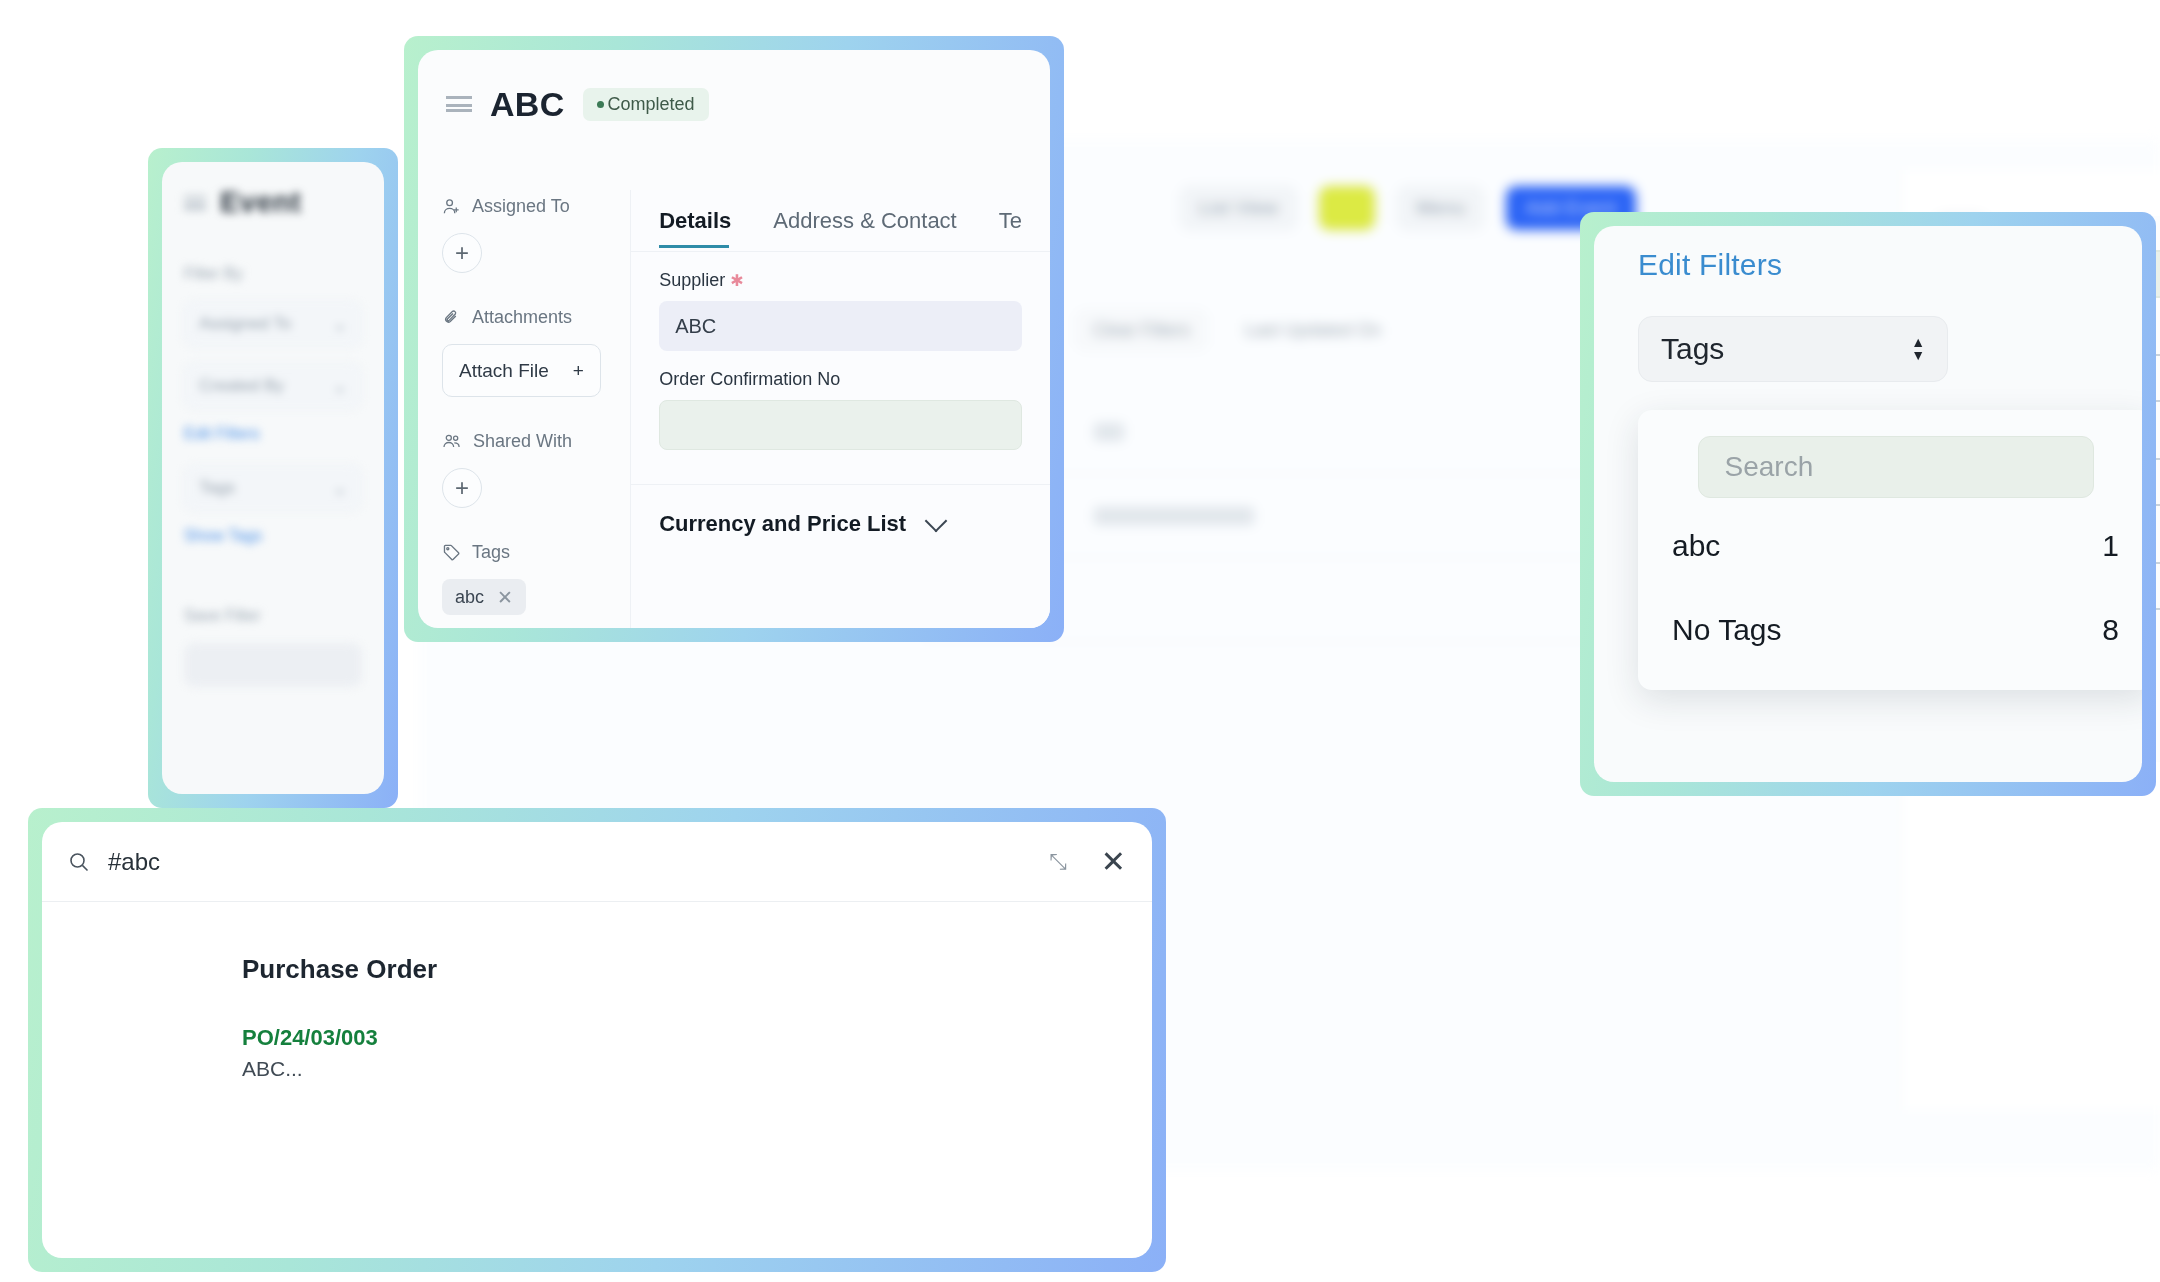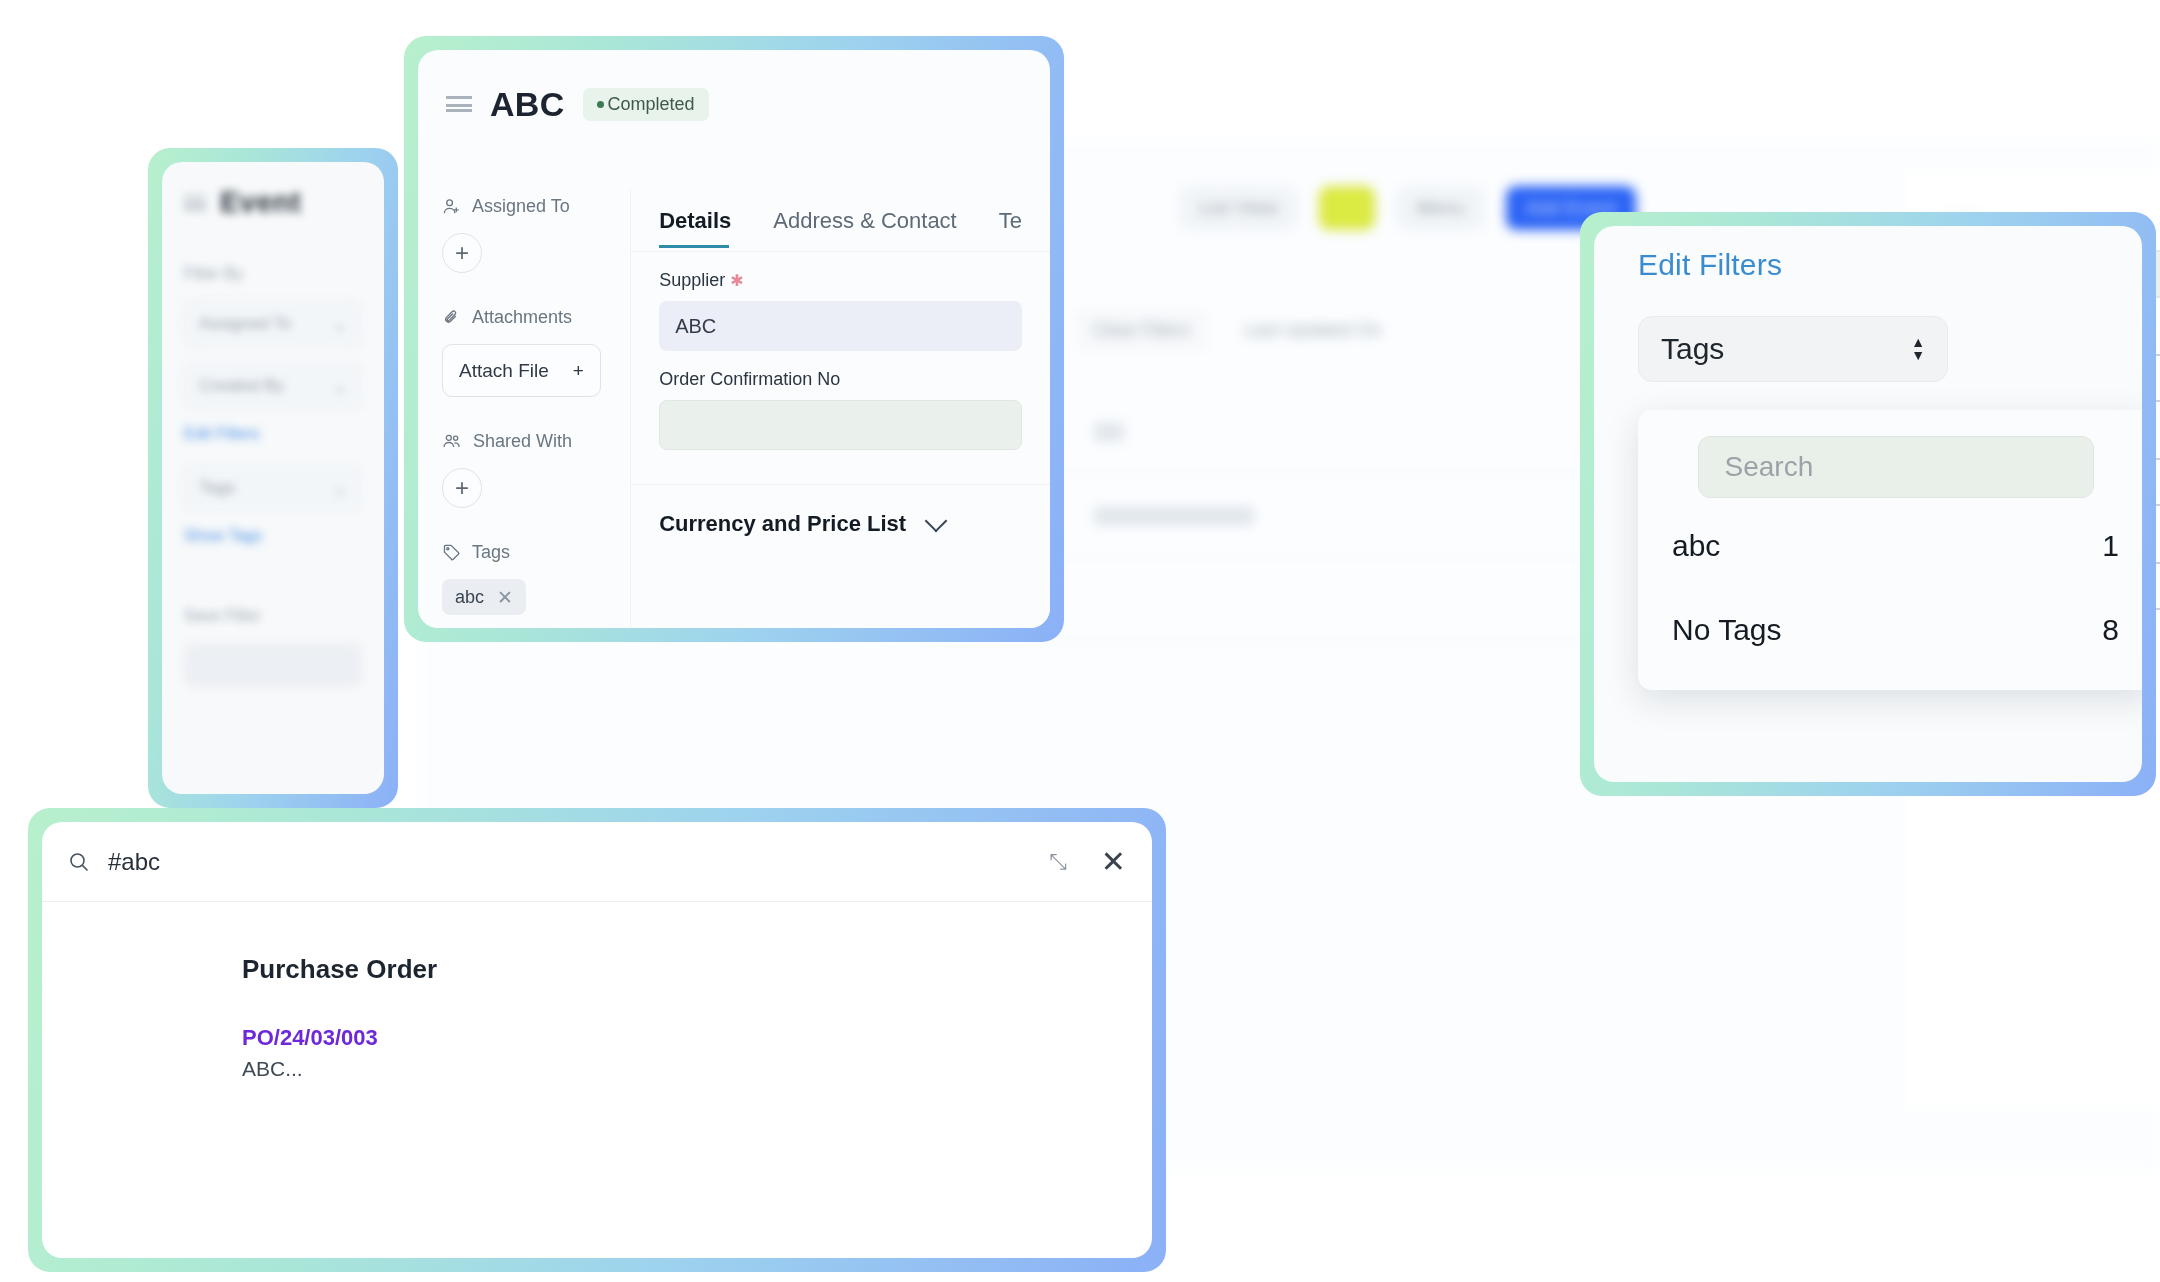--- a/index.html
+++ b/index.html
@@ -39,21 +39,21 @@
   .bg-badge { width:74px; height:28px; border-radius:6px; background:#f8d7dd; }
   .bg-badge.grey { background:#e9edf1; }
   .bg-txt { height:18px; border-radius:4px; background:#dfe5eb; }
   .bg-panel-right {
     position:absolute; left:1480px; top:30px; width:260px; height:940px;
     background:#ffffff; border-left:1px solid #eef2f6;
   }
   .bg-checkrow { margin:46px 0 0 34px; width:52px; height:44px; border-radius:10px; border:2px solid #c8d1da; }
 
   
-  .frame { position:absolute; border-radius:22px; padding:14px; }
+  .frame { position:absolute; border-radius:14px; padding:14px; }
   .frame.grad {
     background: linear-gradient(100deg, #b8f0cd 0%, #a9e6d8 28%, #9ed3ee 58%, #8bb0f7 100%);
   }
   .frame-inner { border-radius:20px; background:#fdfefe; width:100%; height:100%; overflow:hidden; position:relative; }
 
   
   #event-frame { left:148px; top:148px; width:250px; height:660px; }
   #event-frame .frame-inner { background:#f7f9fa; }
   .ev-blur { filter: blur(4.5px); padding:24px 22px; }
   .ev-head { display:flex; align-items:center; gap:14px; margin-bottom:46px; }
@@ -161,21 +161,21 @@
   
   #search-frame { left:28px; top:808px; width:1138px; height:464px; }
   #search-frame .frame-inner { background:#ffffff; }
   .sf-bar { height:80px; display:flex; align-items:center; padding:0 26px; border-bottom:1px solid #eceff2; }
   .sf-text { font-size:24px; color:#283139; margin-left:18px; }
   .sf-actions { margin-left:auto; display:flex; align-items:center; gap:34px; }
   .sf-collapse { font-size:22px; color:#8b959f; }
   .sf-close { font-size:30px; color:#3a444e; line-height:1; }
   .sf-body { padding:52px 0 0 200px; }
   .sf-group { font-size:26px; font-weight:700; color:#1d2630; }
-  .sf-item-t { font-size:22px; font-weight:700; color:#6d28d9; margin-top:40px; }
+  .sf-item-t { font-size:22px; font-weight:700; color:#15803d; margin-top:40px; }
   .sf-item-s { font-size:21px; color:#404a54; margin-top:6px; }
 </style>
 </head>
 <body>
 
 <div id="stage">
 
   <div class="bg-app">
     <div class="bg-toolbar">
       <div class="bg-chip">

